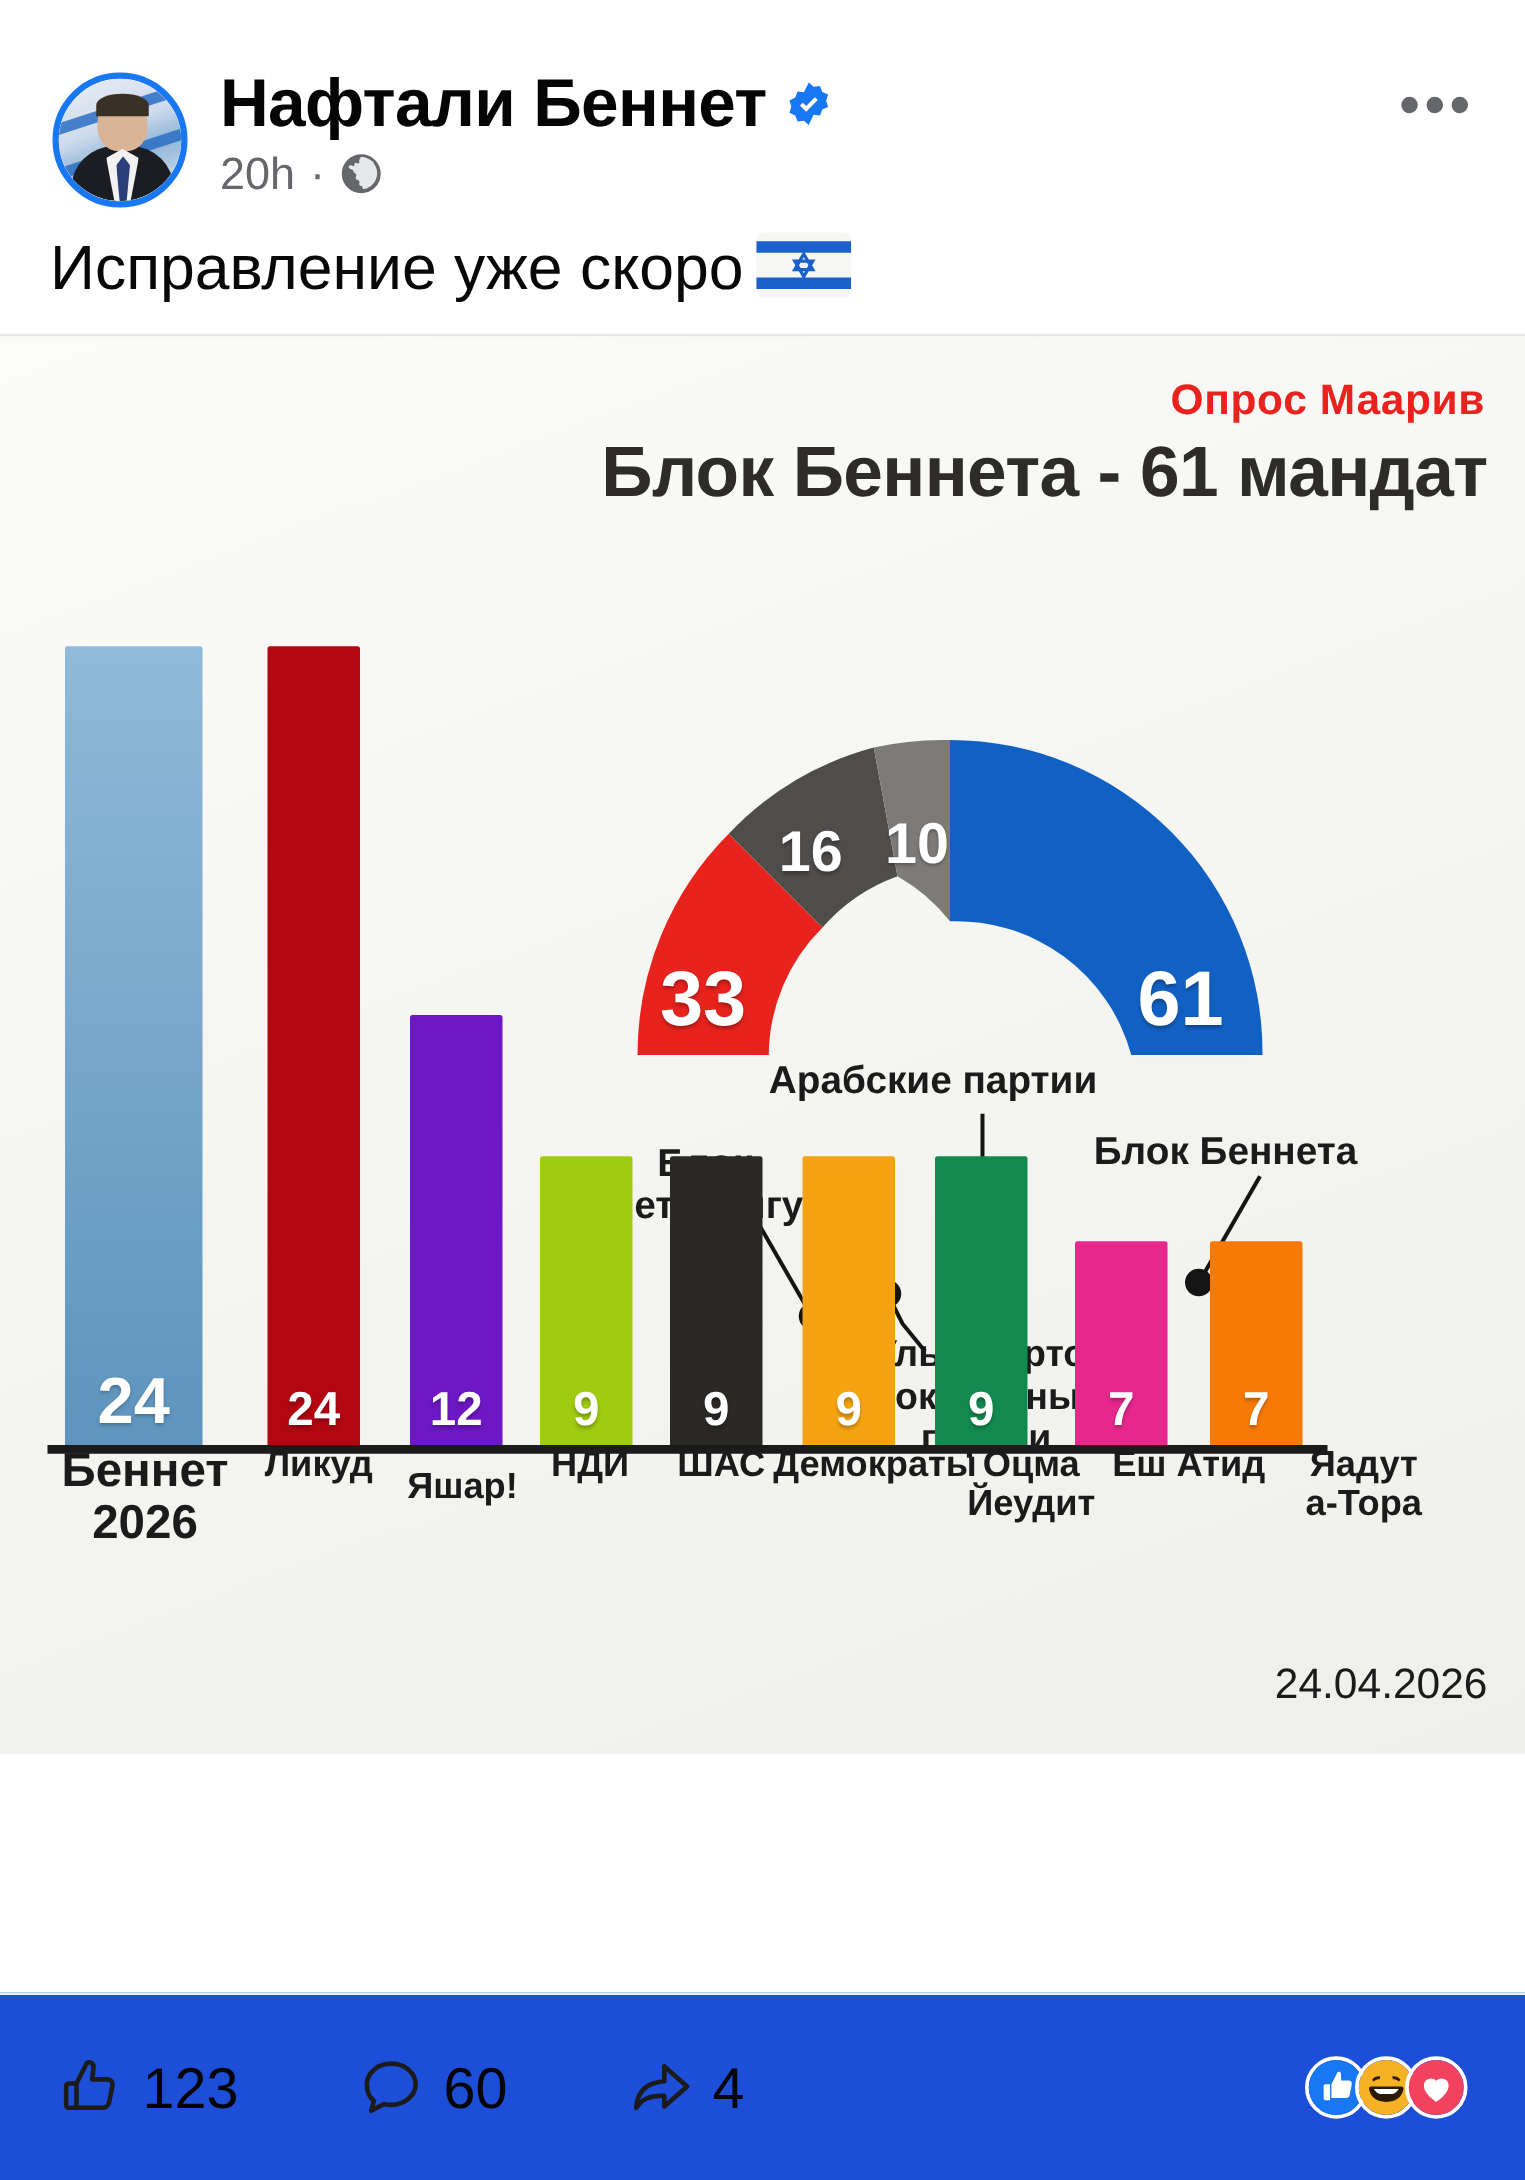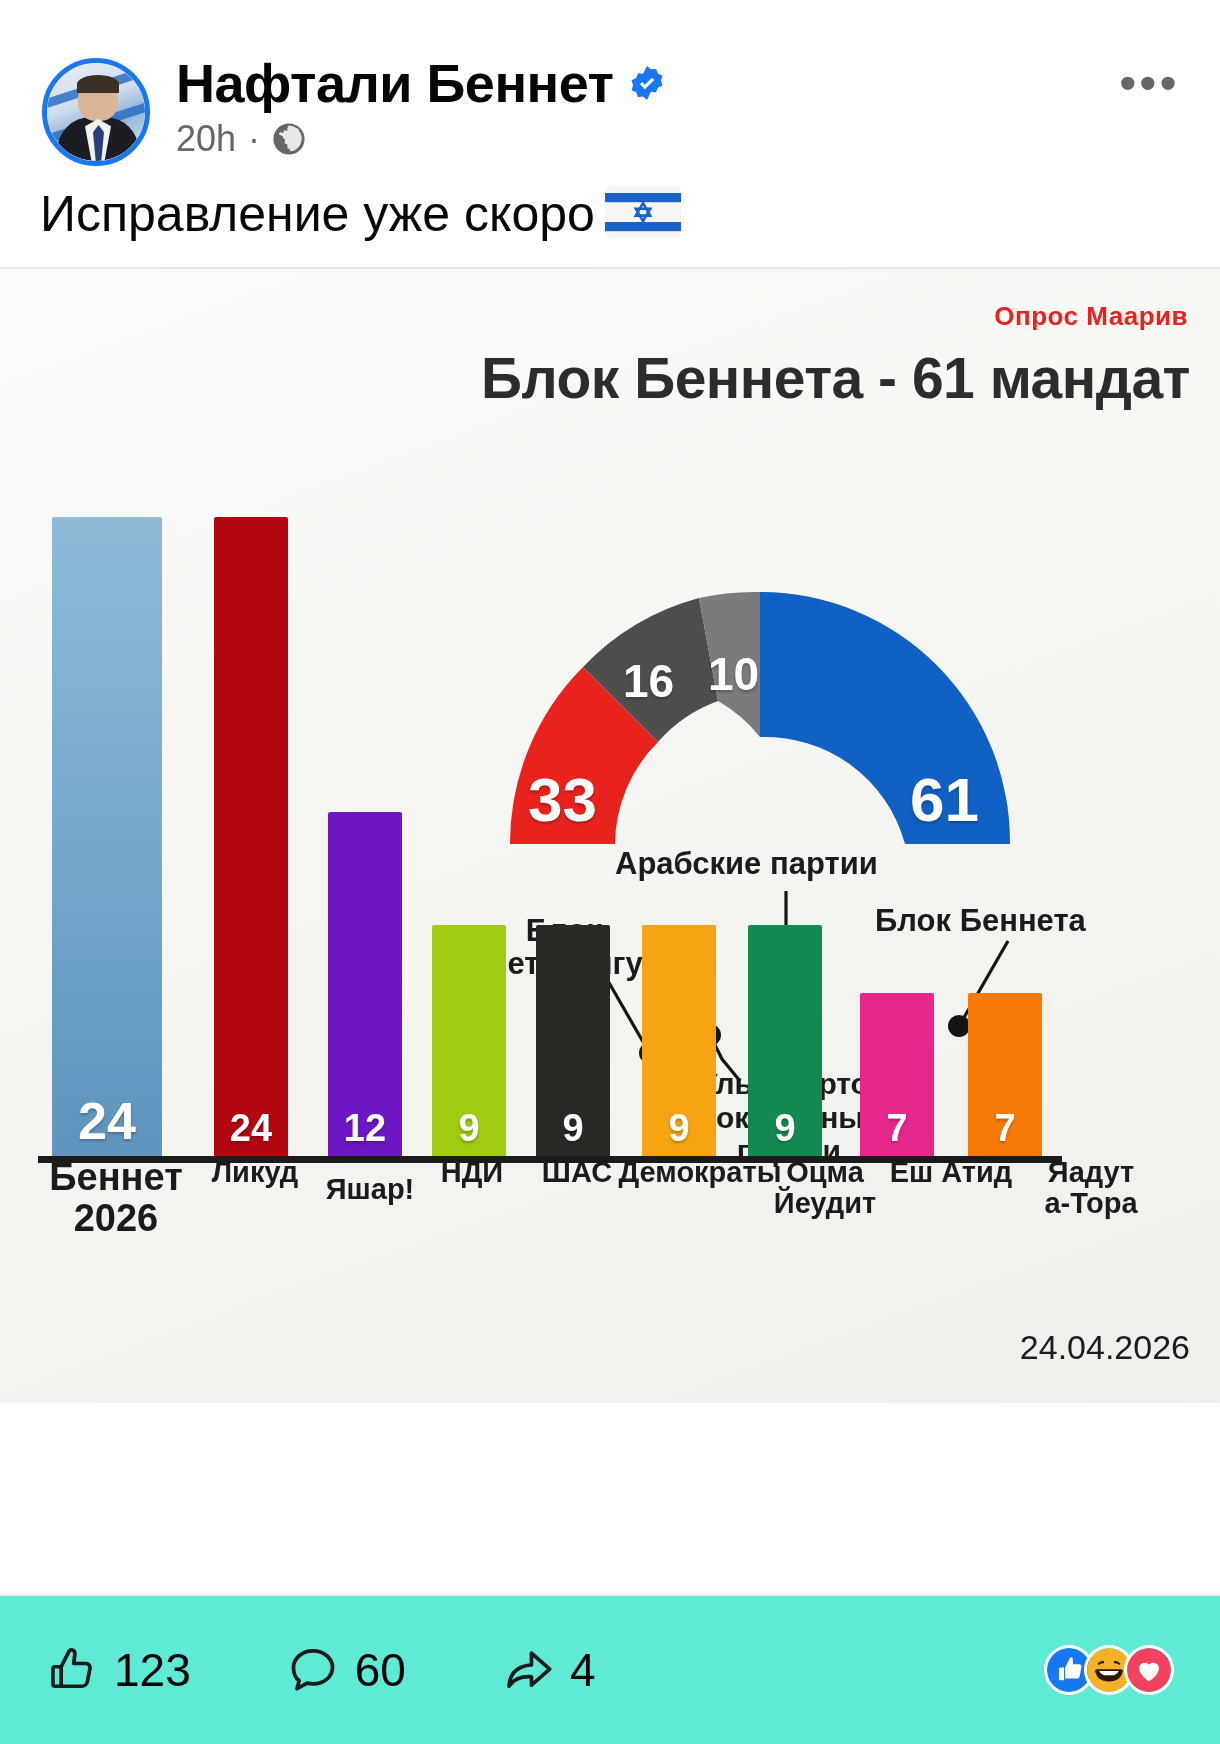--- a/index.html
+++ b/index.html
@@ -73,21 +73,21 @@
 
   
   .info {
     position: relative; width: 1220px; height: 1136px;
     background: linear-gradient(160deg,#fbfbf9 0%,#f4f4f1 55%,#efefec 100%);
     border-top: 2px solid #e4e6ea;
     overflow: hidden;
   }
   .poll-source {
     position:absolute; right: 32px; top: 32px;
-    font-size: 26px; font-weight: 800; color:#e8231e;
+    font-size: 34px; font-weight: 800; color:#e8231e;
     font-family: "Liberation Sans Narrow","Liberation Sans", sans-serif;
     letter-spacing: .5px;
   }
   .poll-title {
     position:absolute; right: 30px; top: 76px;
     font-size: 57px; font-weight: 800; color:#2e2c2a;
     letter-spacing: -0.5px; white-space: nowrap;
   }
 
   
@@ -134,21 +134,21 @@
   .xlab.big { font-size: 38px; font-weight:800; }
   .xlab.small { font-size: 29px; }
   .chart-date {
     position:absolute; right: 30px; bottom: 36px;
     font-size: 34px; font-weight:400; color:#1b1b1b;
   }
 
   
   .footer {
     position:absolute; left:0; bottom:0; width:1220px; height: 150px;
-    border-top: 2px solid #e8eaed; background:#5eead4;
+    border-top: 2px solid #e8eaed; background:#1d4ed8;
     display:flex; align-items:center; padding: 0 46px;
   }
   .act { display:flex; align-items:center; gap: 16px; margin-right: 96px; }
   .act-ico { width: 52px; height: 52px; display:block; }
   .act-count { font-size: 46px; color:#050505; font-weight:400; }
   .reactions { margin-left:auto; display:flex; align-items:center; }
   .rx { width: 50px; height: 50px; border-radius:50%; border:3px solid #fff; margin-left:-10px; display:block; }
   .rx:first-child { margin-left:0; }
 </style>
 </head>

